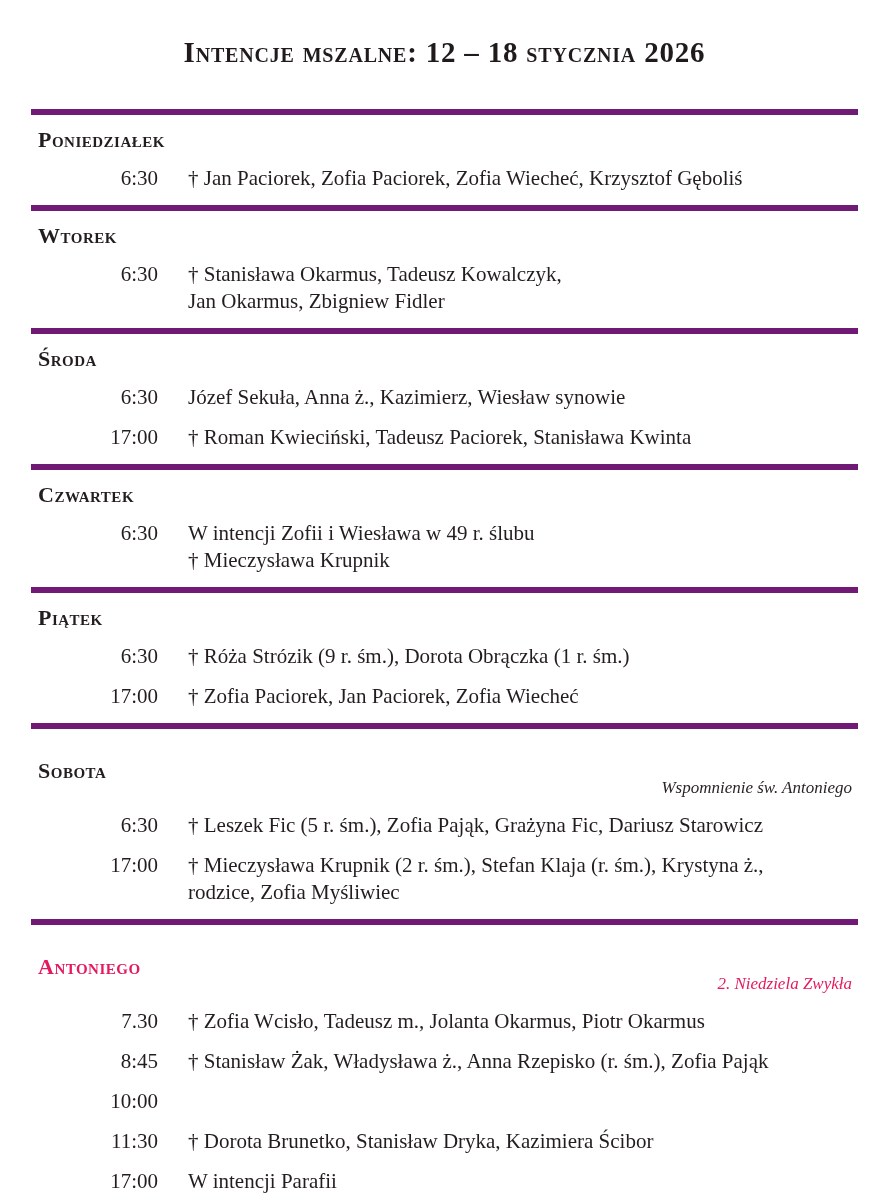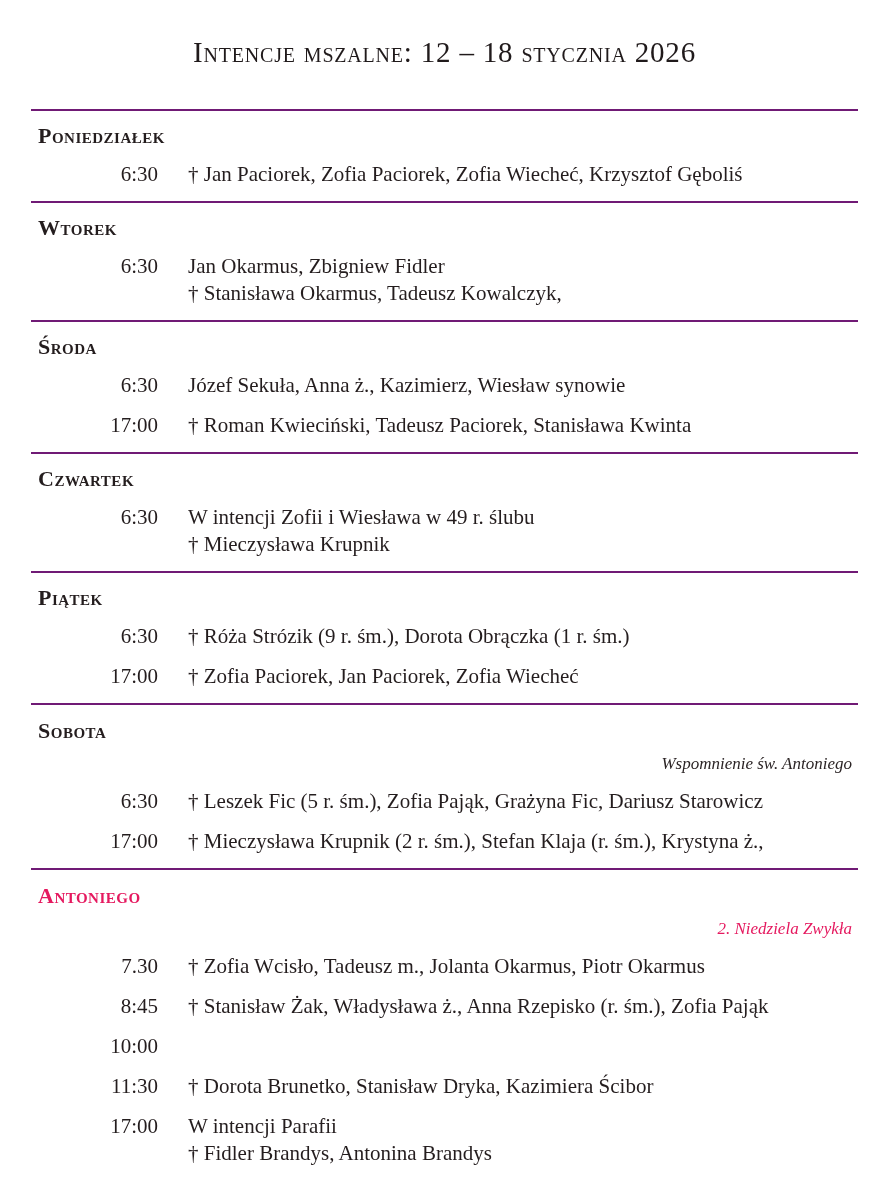--- a/index.html
+++ b/index.html
@@ -14,41 +14,41 @@
     font-family: "Liberation Serif", "DejaVu Serif", serif;
     color: #241d1e;
   }
   .page {
     padding: 30px 31px 0 31px;
     box-sizing: border-box;
   }
   .doc-title {
     text-align: center;
     font-variant: small-caps;
-    font-weight: normal;
+    font-weight: bold;
     font-size: 29px;
     letter-spacing: 0.8px;
     margin: 6px 0 40px 0;
     color: #201a1b;
   }
   .day-section {
-    border-top: 2px solid #701a75;
+    border-top: 6px solid #701a75;
     padding-bottom: 13px;
   }
   .day-header {
     display: flex;
     justify-content: space-between;
     align-items: flex-start;
     padding: 13px 6px 0 7px;
   }
   .day-section.has-note .day-header {
     padding-top: 4px;
   }
   .day-section.has-note .day-name {
-    margin-top: 10px;
+    margin-top: 26px;
   }
   .day-name {
     font-variant: small-caps;
     font-weight: bold;
     font-size: 22px;
     letter-spacing: 0.5px;
     line-height: 24px;
     color: #241d1e;
   }
   .day-note {
@@ -101,22 +101,22 @@
     </div>
   </section>
 
   <section class="day-section">
     <div class="day-header">
       <span class="day-name">Wtorek</span>
     </div>
     <div class="mass">
       <div class="mass-time">6:30</div>
       <div class="mass-text">
+        <div class="line">† Stanisława Okarmus, Tadeusz Kowalczyk,</div>
         <div class="line">Jan Okarmus, Zbigniew Fidler</div>
-        <div class="line">† Stanisława Okarmus, Tadeusz Kowalczyk,</div>
       </div>
     </div>
   </section>
 
   <section class="day-section">
     <div class="day-header">
       <span class="day-name">Środa</span>
     </div>
     <div class="mass">
       <div class="mass-time">6:30</div>
@@ -171,20 +171,21 @@
     <div class="mass">
       <div class="mass-time">6:30</div>
       <div class="mass-text">
         <div class="line">† Leszek Fic (5 r. śm.), Zofia Pająk, Grażyna Fic, Dariusz Starowicz</div>
       </div>
     </div>
     <div class="mass">
       <div class="mass-time">17:00</div>
       <div class="mass-text">
         <div class="line">† Mieczysława Krupnik (2 r. śm.), Stefan Klaja (r. śm.), Krystyna ż.,</div>
+        <div class="line">rodzice, Zofia Myśliwiec</div>
       </div>
     </div>
   </section>
 
   <section class="day-section has-note sunday">
     <div class="day-header">
       <span class="day-name">Antoniego</span>
       <span class="day-note">2. Niedziela Zwykła</span>
     </div>
     <div class="mass">

